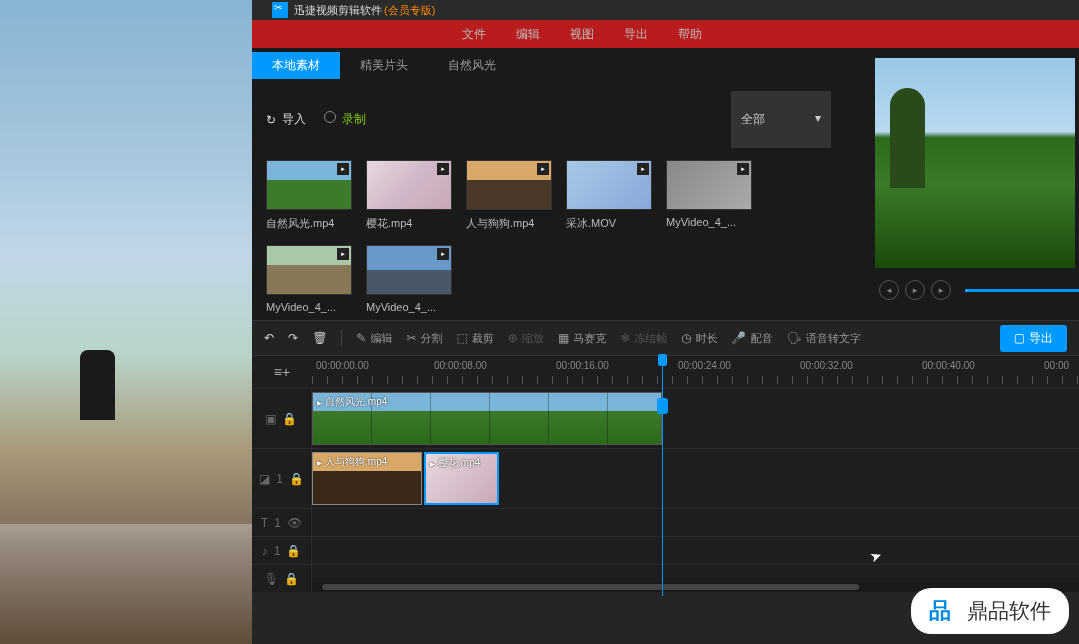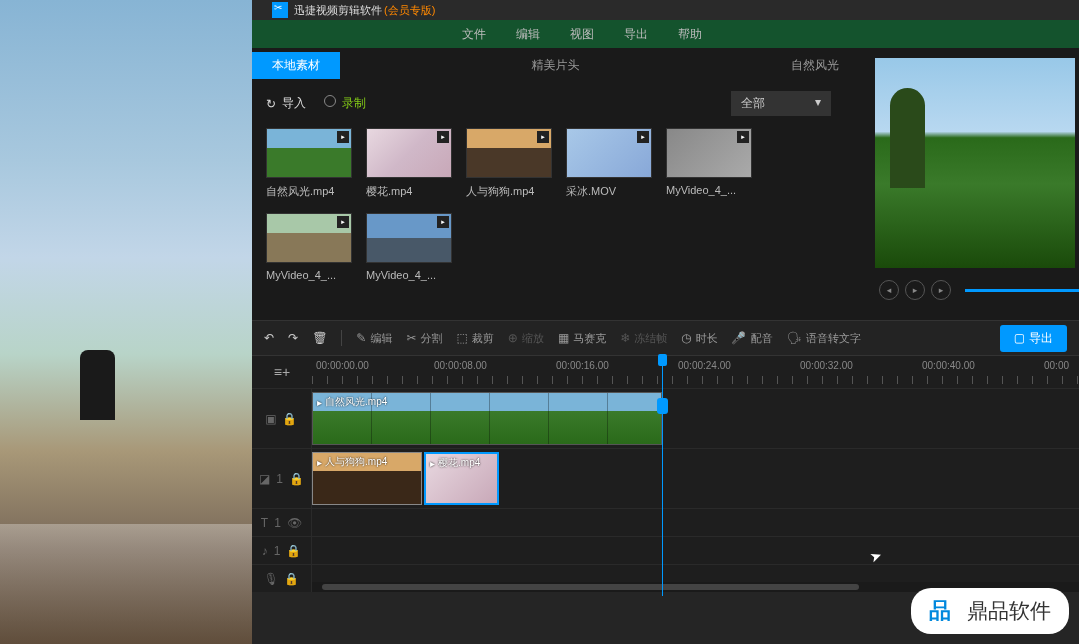--- a/index.html
+++ b/index.html
@@ -6,35 +6,35 @@
 body{width:1079px;height:644px;overflow:hidden;background:#1a1a1a;position:relative}
 .bg-photo{position:absolute;left:0;top:0;width:252px;height:644px;background:linear-gradient(180deg,#87b4d4 0%,#a8c8de 25%,#c2d6e8 40%,#b8d4c8 55%,#a89878 70%,#786858 85%,#5a4a3a 100%);overflow:hidden}
 .bg-photo::before{content:"";position:absolute;top:350px;left:80px;width:35px;height:70px;background:#1a1a1a;border-radius:8px 8px 0 0}
 .bg-photo::after{content:"";position:absolute;bottom:0;left:0;right:0;height:120px;background:linear-gradient(180deg,rgba(255,255,255,0.3),rgba(100,80,60,0.6))}
 .app{position:absolute;left:252px;top:0;right:0;bottom:0;background:#252525;color:#ccc;font-size:12px}
 .titlebar{height:20px;background:#2a2a2a;display:flex;align-items:center;padding-left:20px}
 .app-icon{width:16px;height:16px;background:#0099ff;margin-right:6px;position:relative}
 .app-icon::after{content:"✂";position:absolute;color:#fff;font-size:10px;left:2px;top:0}
 .app-title{color:#ddd;font-size:11px}
 .app-edition{color:#ff8800;font-size:11px;margin-left:2px}
-.menubar{height:28px;display:flex;align-items:center;gap:30px;padding-left:210px;background:#14532d}
+.menubar{height:28px;display:flex;align-items:center;gap:30px;padding-left:210px;background:#b91c1c}
 .menubar span{color:#bbb;font-size:12px;cursor:pointer}
 .upper{display:flex;height:272px}
 .sidebar{width:80px;background:#1e1e1e;display:flex;flex-direction:column}
 .sidebar-item{height:36px;display:flex;align-items:center;justify-content:center;font-size:12px;color:#aaa;cursor:pointer}
 .sidebar-item.active{background:#333;border-left:2px solid #0099ff;color:#fff}
 .main-panel{flex:1;background:#1a1a1a;padding:4px 0}
-.tabs-row{display:flex;justify-content:space-between;gap:0}
+.tabs-row{display:flex;justify-content:flex-start;gap:0}
 .tab{padding:5px 20px;color:#999;font-size:12px;cursor:pointer}
 .tab.active{background:#0099ff;color:#fff}
 .toolbar-row{display:flex;align-items:center;padding:12px 14px;gap:18px}
 .import-btn{display:flex;align-items:center;gap:6px;color:#ddd;cursor:pointer}
 .record-btn{display:flex;gap:6px;color:#84cc16;cursor:pointer}
 .circle{width:12px;height:12px;border:1.5px solid #888;border-radius:50%}
-.filter-dd{margin-left:auto;margin-right:14px;background:#333;padding:4px 10px;width:100px;display:flex;justify-content:space-between;color:#ccc;cursor:pointer}
+.filter-dd{margin-left:auto;margin-right:14px;background:#333;padding:20px 10px;width:100px;display:flex;justify-content:space-between;color:#ccc;cursor:pointer}
 .media-grid{display:flex;flex-wrap:wrap;gap:14px;padding:0 14px}
 .media-item{width:86px}
 .thumb{width:86px;height:50px;background:#444;position:relative;border:1px solid #333}
 .thumb .play-ico{position:absolute;top:2px;right:2px;width:12px;height:12px;background:#222;display:flex;align-items:center;justify-content:center;color:#fff;font-size:7px}
 .thumb.nature{background:linear-gradient(180deg,#7ab4d8 40%,#3a7a2a 40%)}
 .thumb.sakura{background:linear-gradient(135deg,#e8d8e0,#d0b8c8,#c8a8b8)}
 .thumb.person{background:linear-gradient(180deg,#d8a868 40%,#4a3828 40%)}
 .thumb.ice{background:linear-gradient(135deg,#a8c8e8,#88a8d8)}
 .thumb.gray{background:linear-gradient(135deg,#888,#aaa)}
 .thumb.field{background:linear-gradient(180deg,#a8c8a8 40%,#887858 40%)}

